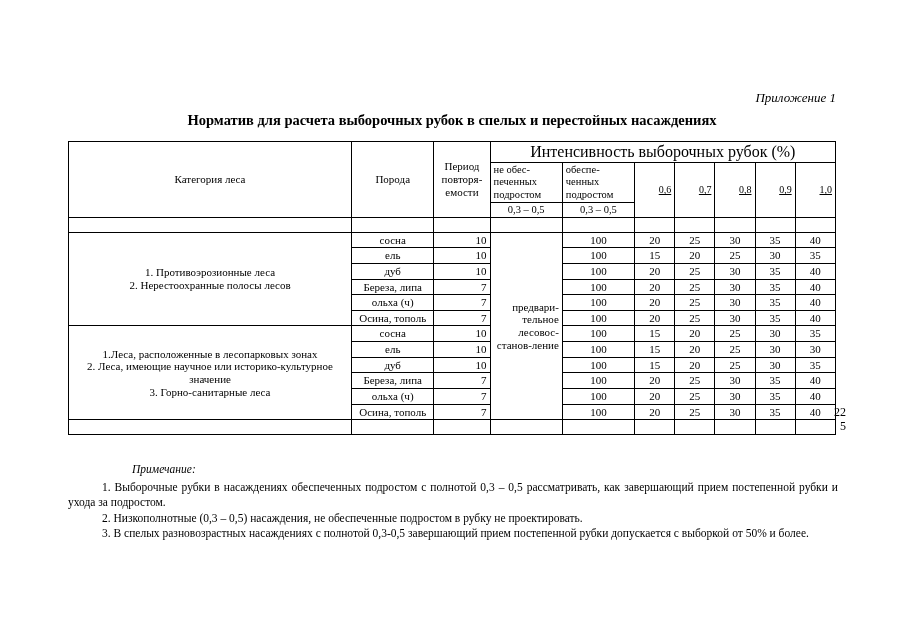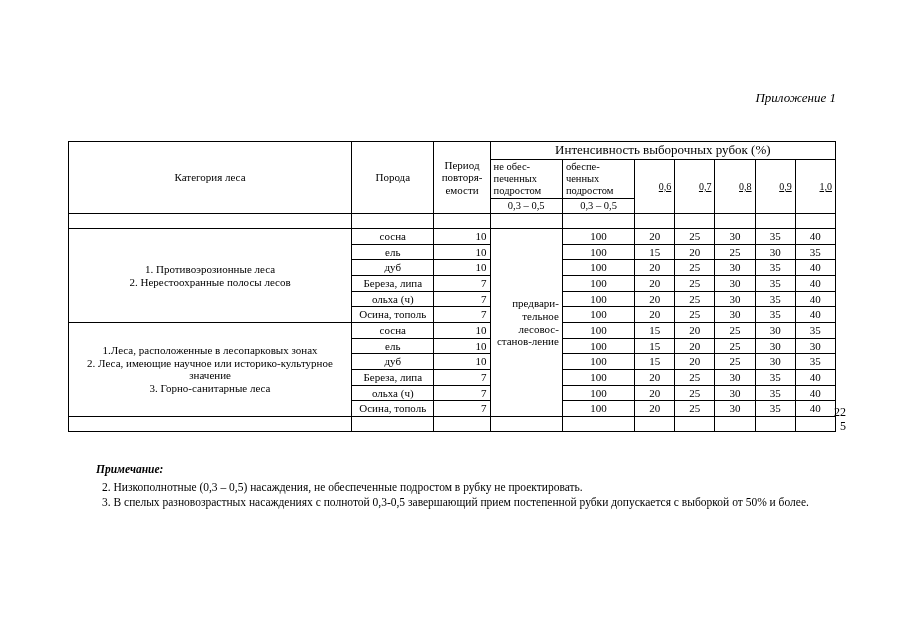--- a/index.html
+++ b/index.html
@@ -58,21 +58,21 @@
   .c-per { width: 56px; }
   .c-nep { width: 72px; }
   .c-obe { width: 72px; }
   .c-num { width: 40px; }
 
   .hdr-cat, .hdr-por, .hdr-per {
     text-align: center;
   }
   .hdr-span {
     text-align: center;
-    font-size: 13px;
+    font-size: 16px;
   }
   .sub-hdr {
     font-size: 10.5px;
     line-height: 1.1;
   }
   .sub-small {
     text-align: center;
     font-size: 10.5px;
   }
   .num-hdr {
@@ -109,23 +109,23 @@
   }
   .note-block {
     position: absolute;
     left: 68px;
     top: 462px;
     width: 770px;
     font-size: 11.5px;
     line-height: 1.35;
   }
   .note-title {
-    font-weight: bold;
+    font-weight: normal;
     font-style: italic;
-    margin-left: 28px;
+    margin-left: 64px;
     margin-bottom: 2px;
   }
   .note-item {
     text-indent: 34px;
     text-align: justify;
   }
   .page-num {
     position: absolute;
     right: 58px;
     bottom: 22px;
@@ -134,20 +134,21 @@
     line-height: 1.15;
   }
 </style>
 </head>
 <body>
 
 <div class="page">
 
   <div class="appendix-label">Приложение 1</div>
 
+  <div class="doc-title">Норматив для расчета выборочных рубок в спелых и перестойных насаждениях</div>
 
   <table class="main">
     <colgroup>
       <col class="c-cat">
         <col class="c-por">
         <col class="c-per">
         <col class="c-nep">
         <col class="c-obe">
       <col class="c-num">
         <col class="c-num">
@@ -331,20 +332,21 @@
         <td></td>
         <td></td>
         <td></td>
         <td></td>
       </tr>
     </tbody>
   </table>
 
   <div class="note-block">
     <div class="note-title">Примечание:</div>
+    <div class="note-item">1. Выборочные рубки в насаждениях обеспеченных подростом с полнотой  0,3 – 0,5  рассматривать,  как завершающий прием  постепенной  рубки и ухода за подростом.</div>
     <div class="note-item">2. Низкополнотные  (0,3 – 0,5) насаждения, не обеспеченные подростом в рубку не проектировать.</div>
     <div class="note-item">3. В спелых разновозрастных насаждениях с полнотой 0,3-0,5 завершающий прием постепенной рубки допускается с выборкой от 50% и более.</div>
   </div>
 
   <div class="page-num">
     <div>22</div>
     <div>5</div>
   </div>
 
 </div>

